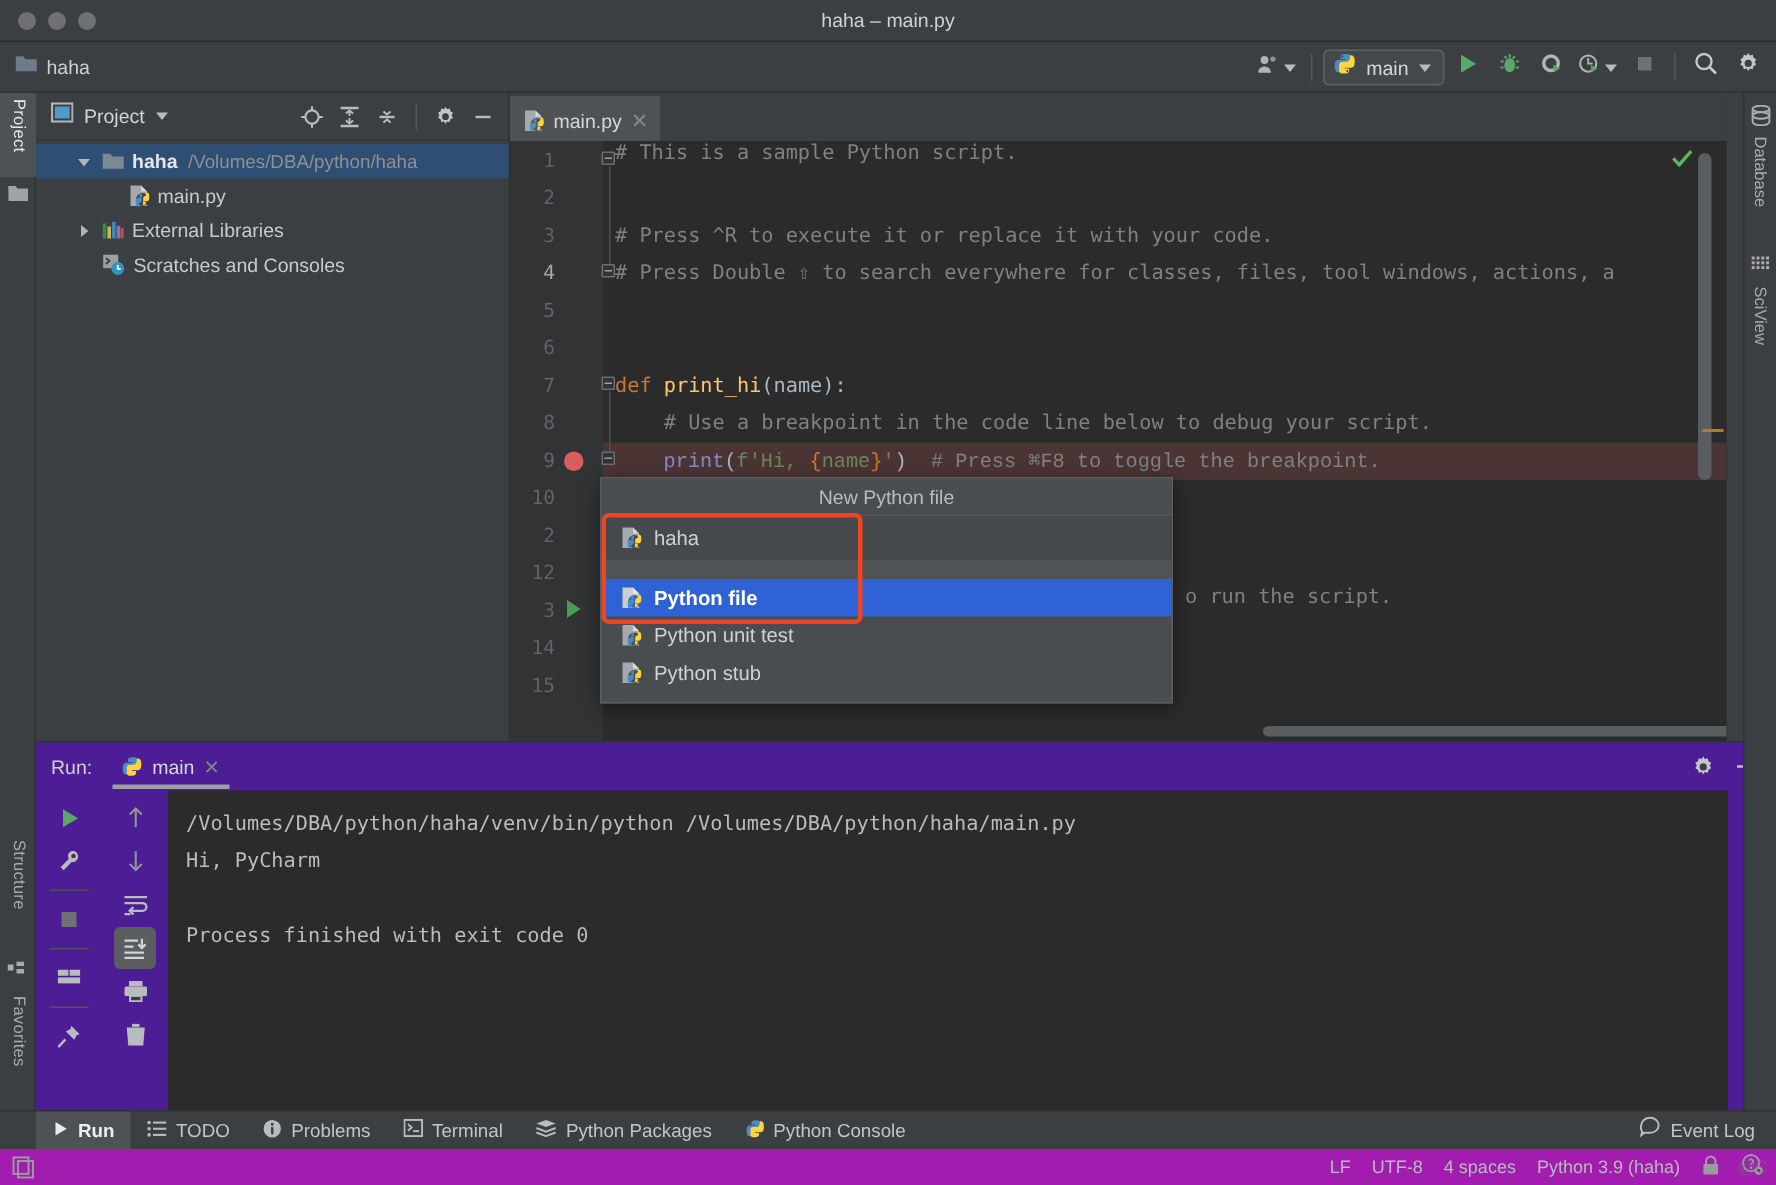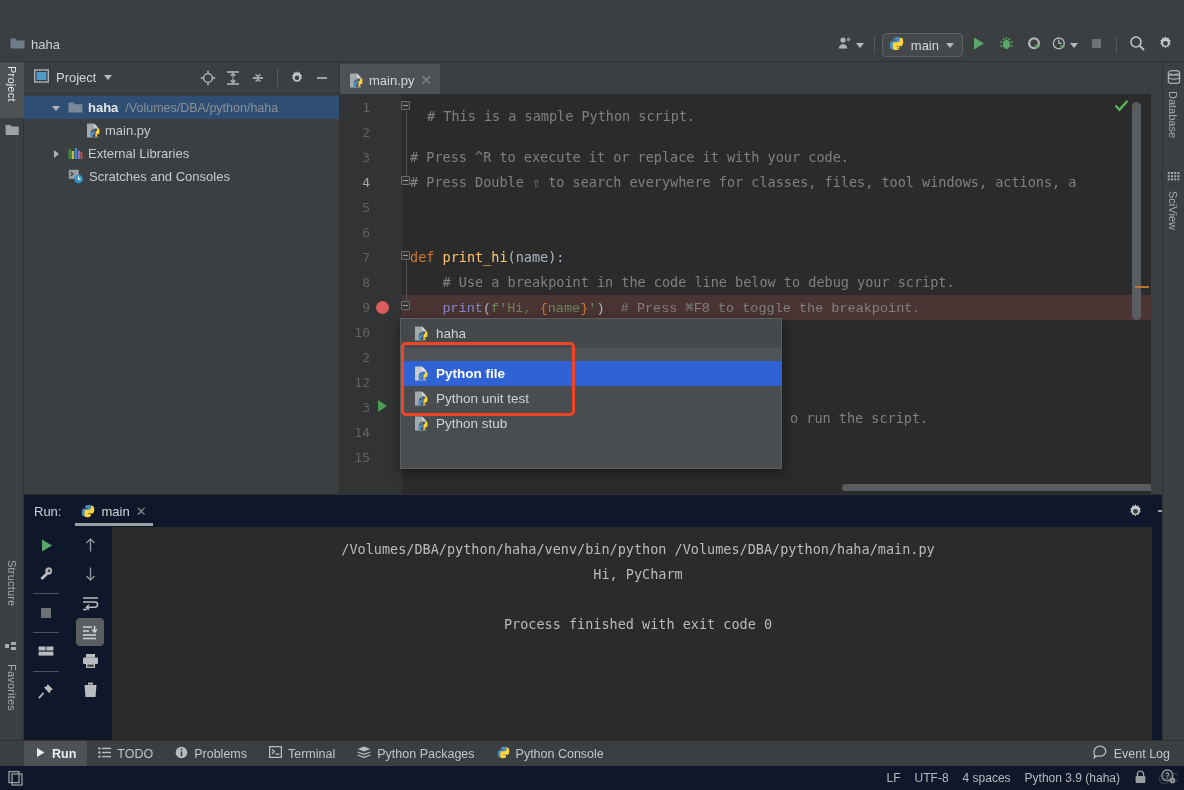--- a/index.html
+++ b/index.html
@@ -192,21 +192,21 @@
   }
   .popitem.sel { background: #2f62d4; color: #ffffff; font-weight: 600; }
   .redbox {
     position: absolute; left: 401px; top: 342px; width: 174px; height: 74px;
     border: 3px solid #f04524; border-radius: 5px; z-index: 60; pointer-events: none;
   }
 
   
   .runpanel {
     position: absolute; left: 24px; top: 494px; width: 1160px; height: 246px;
-    background: #0f172a; border-top: 1px solid #2f3133; text-align: center;
+    background: #4c1d95; border-top: 1px solid #2f3133;
   }
   .run-header { height: 32px; display: flex; align-items: center; padding-left: 10px; }
   .run-label { font-size: 13px; color: #cdd0d2; }
   .run-tab {
     display: flex; align-items: center; gap: 6px; margin-left: 14px;
     padding: 0 6px; height: 26px; position: relative;
   }
   .run-tab::after {
     content: ""; position: absolute; left: 0; right: 0; bottom: -2px;
     height: 3px; background: #9ba0a3;
@@ -244,21 +244,21 @@
   .bbtn {
     height: 26px; display: flex; align-items: center; gap: 6px;
     padding: 0 11px; font-size: 12.5px; color: #c2c5c7;
   }
   .bbtn.active { background: #4e5254; color: #eceff1; font-weight: bold; }
   .bb-right { margin-left: auto; display: flex; align-items: center; gap: 7px; padding-right: 14px; text-align: center; }
 
   
   .statusbar {
     position: absolute; left: 0; top: 766px; width: 1184px; height: 24px;
-    background: #0f172a; display: flex; align-items: center;
+    background: #a21caf; display: flex; align-items: center;
   }
   .st-left { margin-left: 8px; display: flex; align-items: center; }
   .st-right {
     margin-left: auto; display: flex; align-items: center; gap: 14px;
     padding-right: 8px; font-size: 12px; color: #b8bbbd;
   }
   .watermark {
     position: absolute; right: 6px; top: 766px; width: 70px; height: 24px;
     font-size: 12px; color: #6f7375; opacity: .55;
     display: flex; align-items: center; justify-content: flex-end;
@@ -275,20 +275,28 @@
     writing-mode: vertical-rl; text-orientation: mixed;
     font-size: 11px; color: #a9acae;
     display: flex; align-items: center; padding-top: 3px;
   }
 </style>
 </head>
 <body>
 
 <div class="app">
 
+  <div class="titlebar">
+    <div class="traffic">
+      <div class="tl"></div>
+      <div class="tl"></div>
+      <div class="tl"></div>
+    </div>
+    <div class="win-title">haha – main.py</div>
+  </div>
 
   <div class="crumbbar">
     <div class="crumb-left">
       <span>
         <svg width="15" height="13" viewBox="0 0 15 13">
             <path d="M0.5 1.5h5l1.5 2h7.5v8h-14z" fill="#6e7b8a"></path>
           </svg>
       </span>
       <span class="crumb-text">haha</span>
     </div>
@@ -548,43 +556,44 @@
       <div class="codearea">
         <div class="hl-bp" style="top:201px;"></div>
 
         <div class="fold" style="left:-1px; top:7px;"></div>
         <div class="foldline" style="left:3.5px; top:17px; height:73px;"></div>
         <div class="fold" style="left:-1px; top:82px;"></div>
         <div class="fold" style="left:-1px; top:157px;"></div>
         <div class="foldline" style="left:3.5px; top:167px; height:40px;"></div>
         <div class="fold" style="left:-1px; top:207px;"></div>
 
-        <div class="cline cmt" style="top:14px;margin-left:17px;"># This is a sample Python script.</div>
+        <div class="cline cmt" style="top:0;"># This is a sample Python script.</div>
         <div class="cline cmt" style="top:55px;"># Press ^R to execute it or replace it with your code.</div>
         <div class="cline cmt" style="top:80px;"># Press Double ⇧ to search everywhere for classes, files, tool windows, actions, a</div>
 
         <div class="cline" style="top:155px;"><span class="kw">def</span> <span class="fn">print_hi</span><span class="punct">(name):</span></div>
         <div class="cline cmt" style="top:180px;">    # Use a breakpoint in the code line below to debug your script.</div>
         <div class="cline" style="top:205px;font-family:Liberation Mono, monospace;">    <span class="call">print</span><span class="punct">(</span><span class="str">f'Hi, </span><span class="brace">{</span><span class="str">name</span><span class="brace">}</span><span class="str">'</span><span class="punct">)</span>  <span class="cmt"># Press ⌘F8 to toggle the breakpoint.</span></div>
 
-        <div class="cline cmt" style="top:316px; left:388px;">o run the script.</div>
+        <div class="cline cmt" style="top:296px; left:388px;">o run the script.</div>
 
         <div class="okcheck">
           <svg width="15" height="13" viewBox="0 0 15 13">
               <path d="M1.5 6.6l4 4.2 8-9" fill="none" stroke="#5cb85c" stroke-width="2.2"></path>
             </svg>
         </div>
         <div class="vscroll"></div>
         <div class="mark-orange"></div>
         <div class="hscroll"></div>
       </div>
     </div>
   </div>
 
   <div class="popup">
+    <div class="popup-title">New Python file</div>
     <div class="pop-input">
       <span style="display:flex;">
         <svg width="14" height="15" viewBox="0 0 14 15">
           <path d="M1 0.6h7l4 4v9.8H1z" fill="#a3a9ad"></path>
           <path d="M8 0.6l4 4H8z" fill="#d3d8db"></path>
           <circle cx="9" cy="10" r="4.3" fill="#45494b"></circle>
           <path d="M8.8 6.2c-1.3 0-2 .5-2 1.3v1h2v.3H6.2c-.8 0-1.4.5-1.6 1.5-.2 1.1-.2 1.8 0 2.9.2.9.6 1.5 1.4 1.5h.7v-1.2c0-.9.8-1.7 1.7-1.7" fill="#4b8bbe"></path>
           <path d="M9.2 13.8c1.3 0 2-.5 2-1.3v-1h-2v-.3h2.6c.8 0 1.4-.5 1.6-1.5.2-1.1.2-1.8 0-2.9-.2-.9-.6-1.5-1.4-1.5h-.7v1.2c0 .9-.8 1.7-1.7 1.7" fill="#ffd43b"></path>
         </svg>
       </span>

